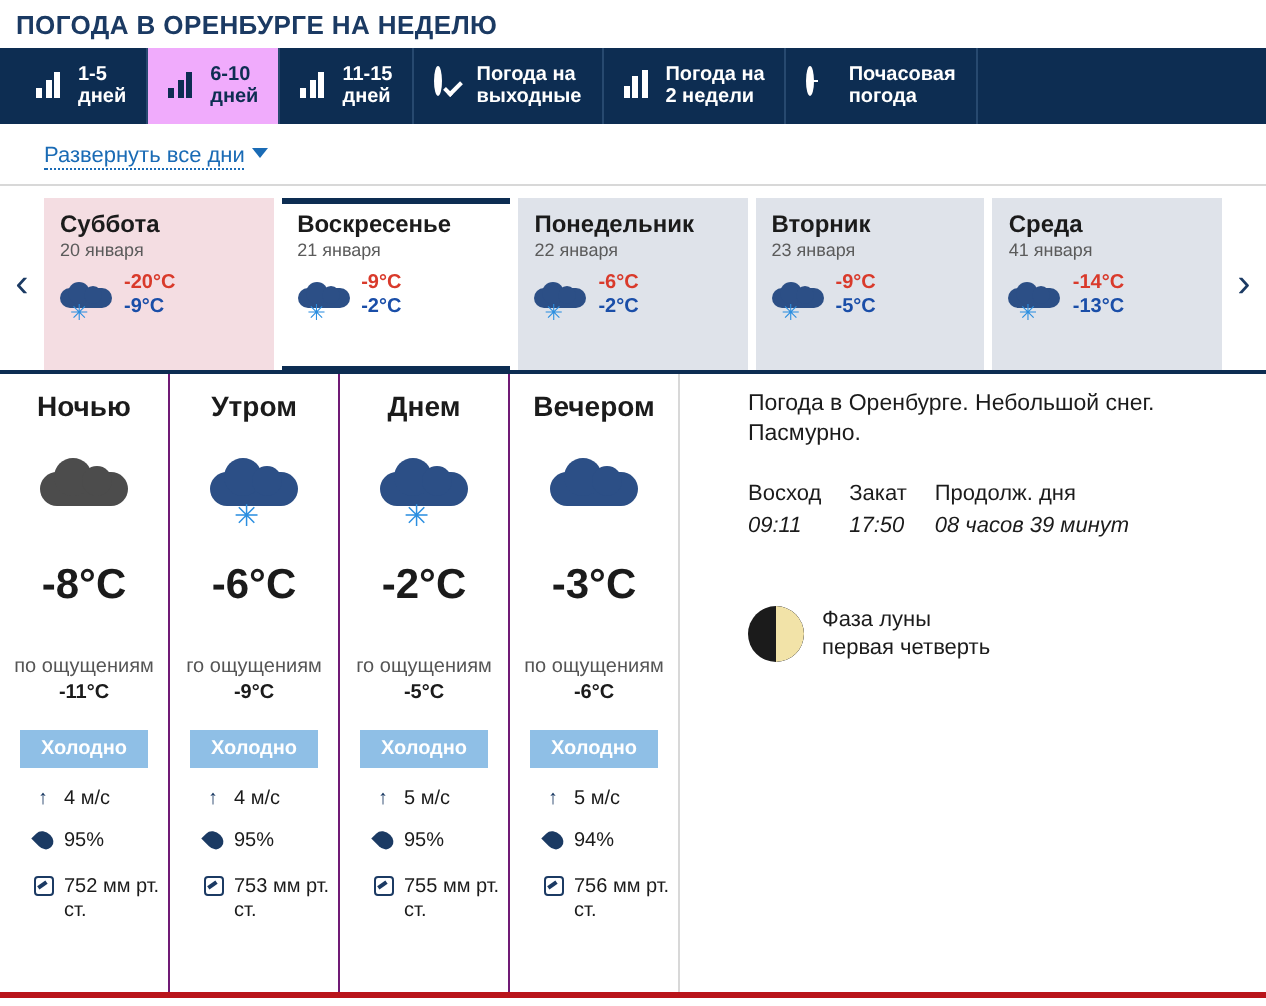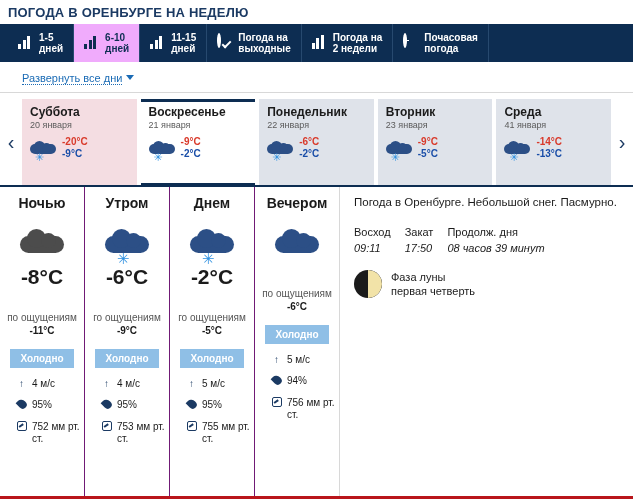--- a/index.html
+++ b/index.html
@@ -190,20 +190,21 @@
     color: #2c8fe0;
     font-size: 11px;
     line-height: 11px;
   }
 
   
   .main {
     display: flex;
     border-top: 2px solid #0d2d52;
     height: 311px;
+    gap: 20px;
   }
   .periods {
     display: flex;
     width: 340px;
     border-right: 1px solid #d8d8d8;
   }
   .period {
     flex: 1;
     text-align: center;
     padding: 8px 4px 0 4px;
@@ -237,20 +238,21 @@
   }
   .bigcloud.grey .c-body, .bigcloud.grey .c-b1, .bigcloud.grey .c-b2 { background: #4c4c4c; }
   .bigsnow {
     position: absolute; left: 12px; bottom: -10px;
     color: #2c8fe0; font-size: 15px; line-height: 15px;
   }
   .p-temp {
     font-size: 21px;
     font-weight: bold;
     color: #1b1b1b;
+    margin-top: 16px;
   }
   .p-feels {
     font-size: 10px;
     color: #555;
     line-height: 13px;
     margin-top: 22px;
   }
   .p-feels b { color: #1b1b1b; }
   .p-badge {
     margin: 12px 6px 0 6px;
@@ -306,21 +308,21 @@
     gap: 14px;
     margin-top: 16px;
     font-size: 11px;
   }
   .sun-col .sc-h { color: #1b1b1b; font-size: 11px; }
   .sun-col .sc-v { color: #1b1b1b; font-size: 11px; margin-top: 4px; font-style: italic; }
   .moon {
     display: flex;
     align-items: center;
     gap: 9px;
-    margin-top: 16px;
+    margin-top: 34px;
   }
   .moon-ic {
     width: 28px; height: 28px; border-radius: 50%;
     background: #1b1b1b; position: relative; overflow: hidden;
     flex: 0 0 28px;
   }
   .moon-ic:after {
     content: ""; position: absolute; right: 0; top: 0;
     width: 14px; height: 28px;
     background: #f2e3a8;
@@ -619,20 +621,21 @@
 
       <div class="period">
         <div class="p-title">Вечером</div>
         <div class="p-icon">
           <span class="bigcloud">
             <span class="c-body"></span>
               <span class="c-b1"></span>
               <span class="c-b2"></span>
           </span>
         </div>
+        <div class="p-temp">-3°C</div>
         <div class="p-feels">
           <span>по ощущениям</span><br>
           <b>-6°C</b>
         </div>
         <div class="p-badge">Холодно</div>
         <div class="p-metrics">
           <div class="metric">
             <span class="m-ic">↑</span>
             <span>5 м/с</span>
           </div>

